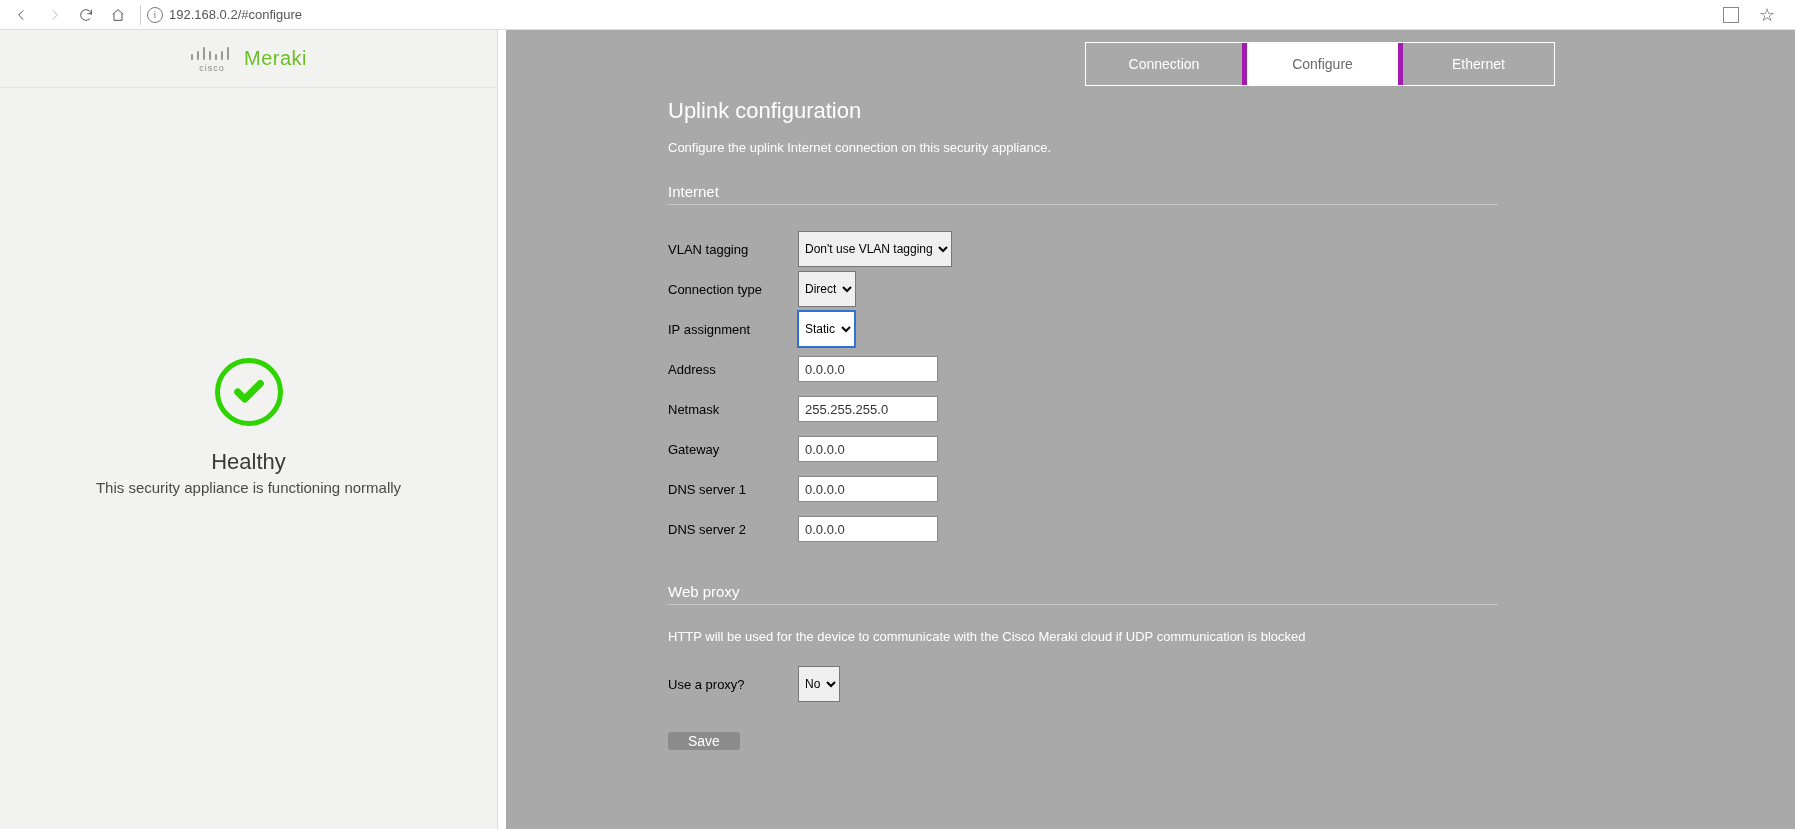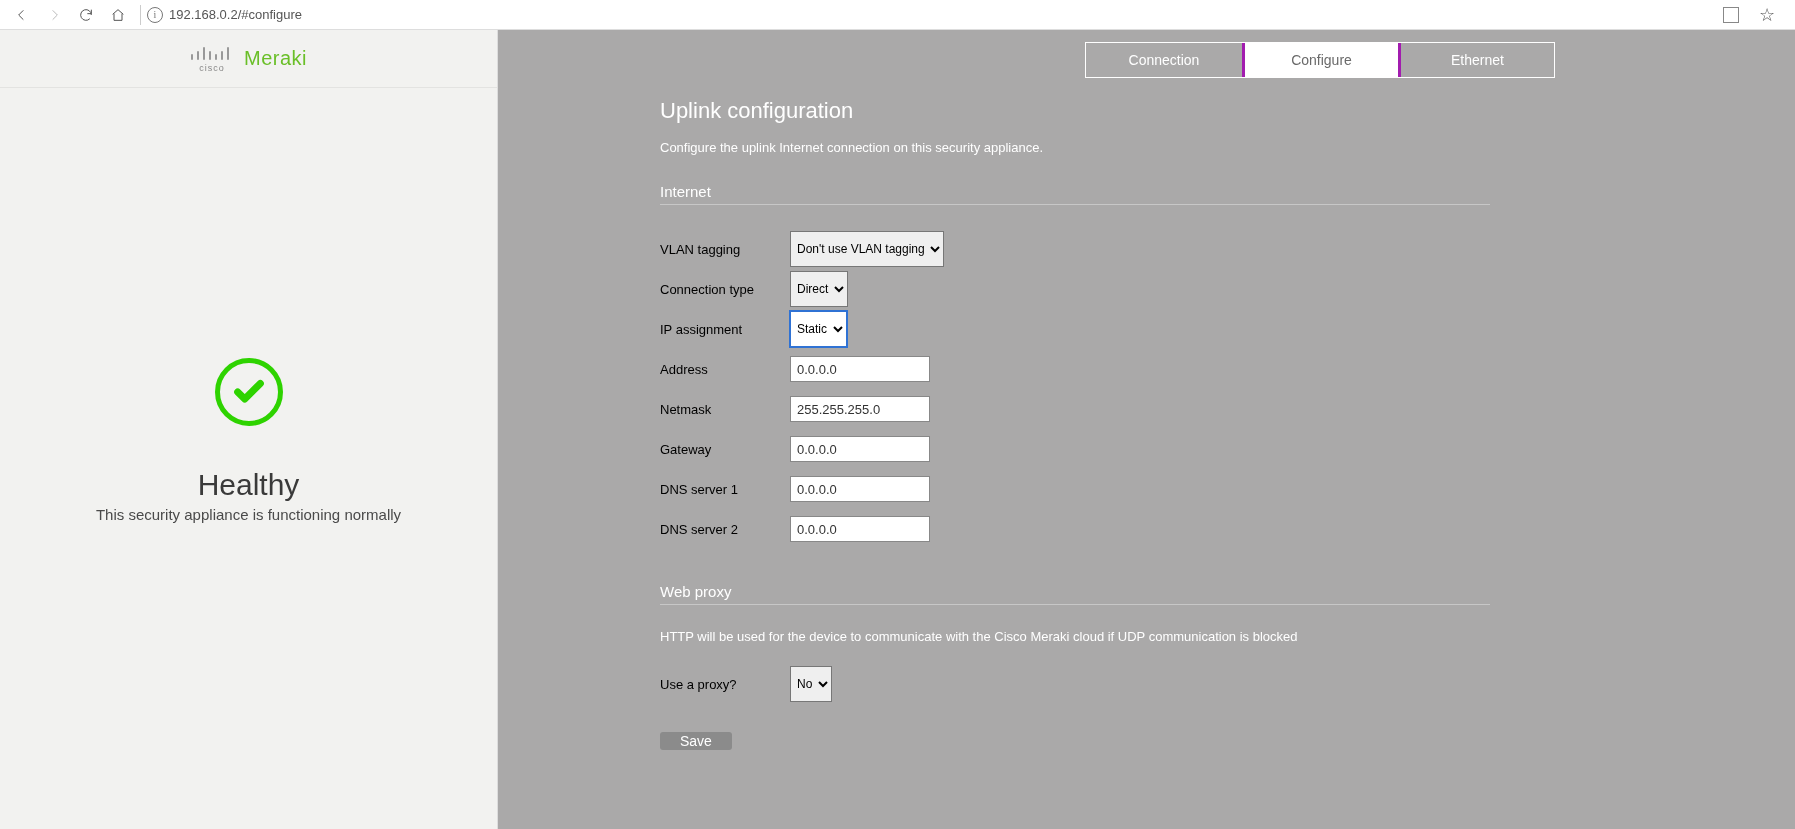--- a/index.html
+++ b/index.html
@@ -21,21 +21,21 @@
     }
     .chrome-btn svg { width: 16px; height: 16px; stroke: #555; fill: none; stroke-width: 1.5; }
     .addr-sep { width: 1px; height: 20px; background: #ccc; margin: 0 6px; }
     .info-icon { width:16px;height:16px;border:1px solid #777;border-radius:50%;display:flex;align-items:center;justify-content:center;font-size:10px;color:#777;margin-right:6px; font-family: Georgia, serif;}
     .addr { flex:1; color:#555; font-size:13px; }
     .chrome-right { display:flex; align-items:center; gap:4px; padding-right:6px;}
     .chrome-right .sq { width:16px;height:16px;border:1px solid #888;}
     .chrome-right .star { font-size:18px; color:#555; }
 
     
-    .page { display:flex; height: calc(829px - 30px); }
+    .page { display:flex; height: calc(829px - 30px); gap: 8px; }
     .left-col {
       width: 498px;
       flex: 0 0 498px;
       background: #f2f2f0;
       display:flex; flex-direction:column; align-items:center;
       border-right: 1px solid #ddd;
     }
     .right-col {
       flex: 1;
       background: #aaa9a9;
@@ -45,38 +45,38 @@
     
     .logo-row { width:100%; height:58px; display:flex; align-items:center; justify-content:center; border-bottom:1px solid #e3e3e1; }
     .cisco-wrap { display:flex; flex-direction:column; align-items:center; margin-right:10px;}
     .cisco-text { font-size:9px; letter-spacing:1px; color:#888; margin-top:2px;}
     .meraki-text { color:#6abf28; font-size:20px; letter-spacing:0.5px;}
 
     
     .health { margin-top:270px; display:flex; flex-direction:column; align-items:center;}
     .health-circle { width:68px; height:68px; border:5px solid #2ed300; border-radius:50%; display:flex; align-items:center; justify-content:center;}
     .health-circle svg { width:34px; height:34px; stroke:#2ed300; stroke-width:5; fill:none; stroke-linecap:round; stroke-linejoin:round;}
-    .health-title { font-size:30px; color:#3a3a3a; margin-top:42px;}
+    .health-title { font-size:22px; color:#3a3a3a; margin-top:23px;}
     .health-sub { font-size:15px; color:#4a4a4a; margin-top:4px;}
 
     
     .tabs {
       position:absolute; top:12px; right:240px;
-      height:36px;
+      height:44px;
       display:flex;
       border:1px solid #fff;
     }
     .tab {
       width:156px;
       display:flex; align-items:center; justify-content:center;
       color:#fff; font-size:14px;
       cursor:pointer;
     }
     .tab.active { background:#fff; color:#6a6a6a; }
-    .tab + .tab { border-left:3px solid #a21caf; }
+    .tab + .tab { border-left:5px solid #a21caf; }
 
     
     .content { position:absolute; left:162px; top:68px; width:830px; color:#fff;}
     .page-title { font-size:22px; font-weight:400; margin-bottom:16px;}
     .page-desc { font-size:13px; margin-bottom:28px;}
     .section-h { font-size:15px; border-bottom:1px solid #c7c7c7; padding-bottom:4px; margin-bottom:24px;}
     .form-row { display:flex; align-items:center; height:40px;}
     .form-label { width:130px; font-size:13px; color:#000000;}
     .sel { font-family: Arial, sans-serif; font-size:12px; background:#efefef; border:1px solid #777; padding:9px 2px;}
     .sel.highlight { background:#fff;}

